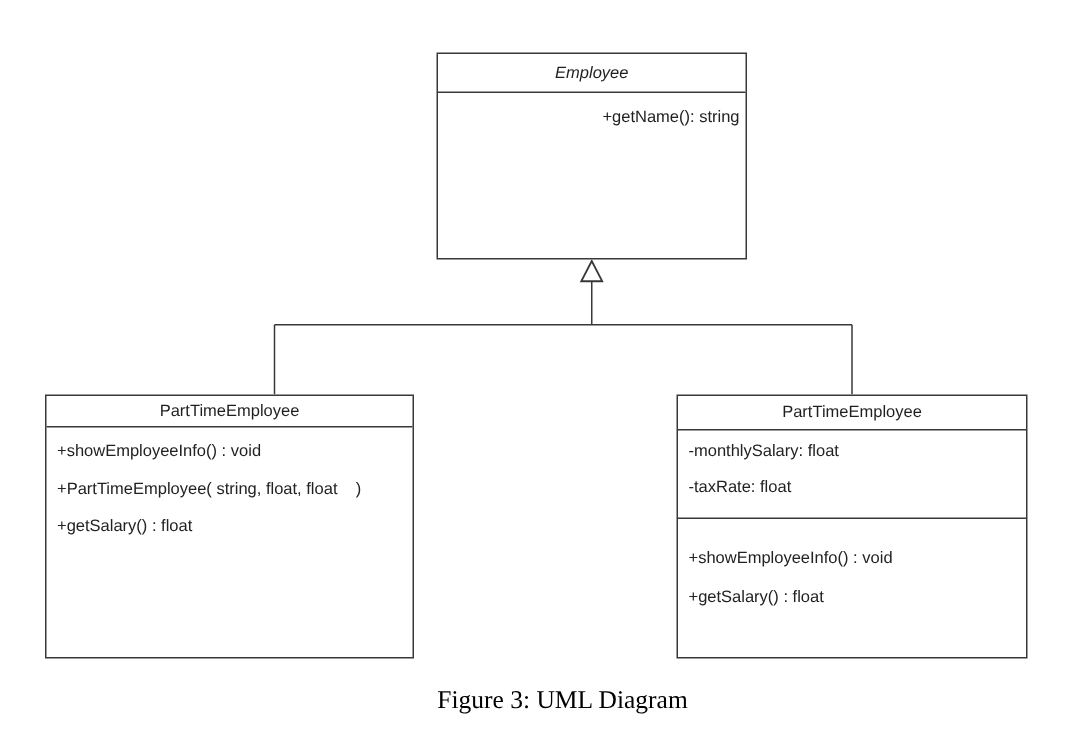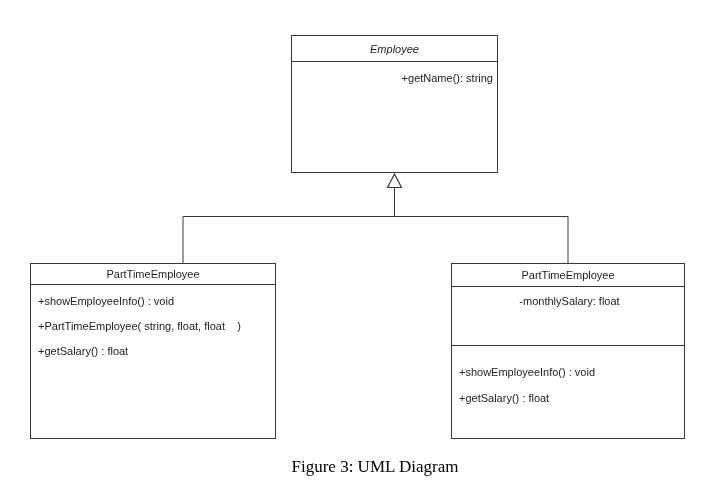--- a/index.html
+++ b/index.html
@@ -58,21 +58,21 @@
   .cls-parttime { left: 30px; top: 263px; width: 246px; height: 176px; }
   .cls-parttime .uml-title { height: 21px; }
   .cls-parttime .attrs { height: 57px; padding-top: 3px; }
   .cls-parttime .attrs .line { line-height: 26px; }
   .cls-parttime .methods { padding-top: 4px; }
   .cls-parttime .methods .line { line-height: 25px; }
   
   .cls-fulltime { left: 451px; top: 263px; width: 234px; height: 176px; }
   .cls-fulltime .uml-title { height: 23px; }
   .cls-fulltime .attrs { height: 59px; padding-top: 2px; }
-  .cls-fulltime .attrs .line { line-height: 24px; text-align: center; }
+  .cls-fulltime .attrs .line { line-height: 24px; }
   .cls-fulltime .methods { padding-top: 13px; }
   .cls-fulltime .methods .line { line-height: 26px; }
 
   .caption {
     position: absolute;
     left: 0;
     top: 457px;
     width: 750px;
     text-align: center;
     font-family: "Liberation Serif", serif;
@@ -106,20 +106,21 @@
       <div class="line">+showEmployeeInfo() : void</div>
       <div class="line">+PartTimeEmployee( string, float, float    )</div>
       <div class="line">+getSalary() : float</div>
     </div>
   </div>
 
   <div class="uml-class cls-fulltime">
     <div class="uml-title">PartTimeEmployee</div>
     <div class="uml-compartment attrs">
       <div class="line">-monthlySalary: float</div>
+      <div class="line">-taxRate: float</div>
     </div>
     <div class="uml-compartment methods">
       <div class="line">+showEmployeeInfo() : void</div>
       <div class="line">+getSalary() : float</div>
     </div>
   </div>
 
   <div class="caption">Figure 3: UML Diagram</div>
 </div>
 

